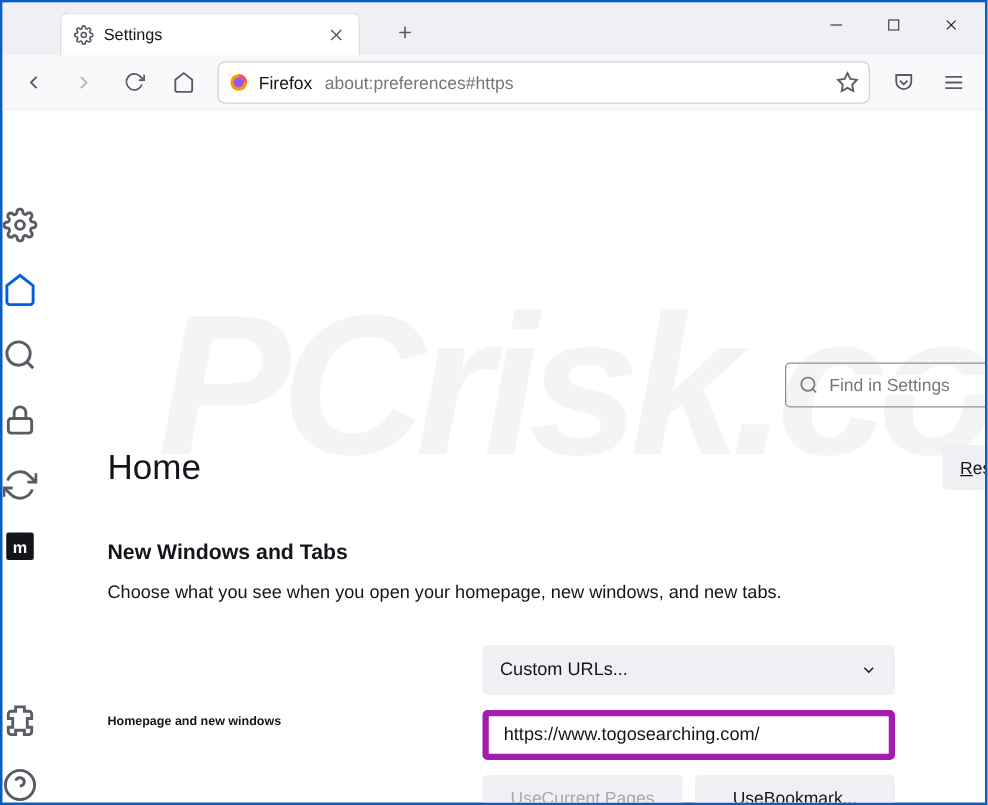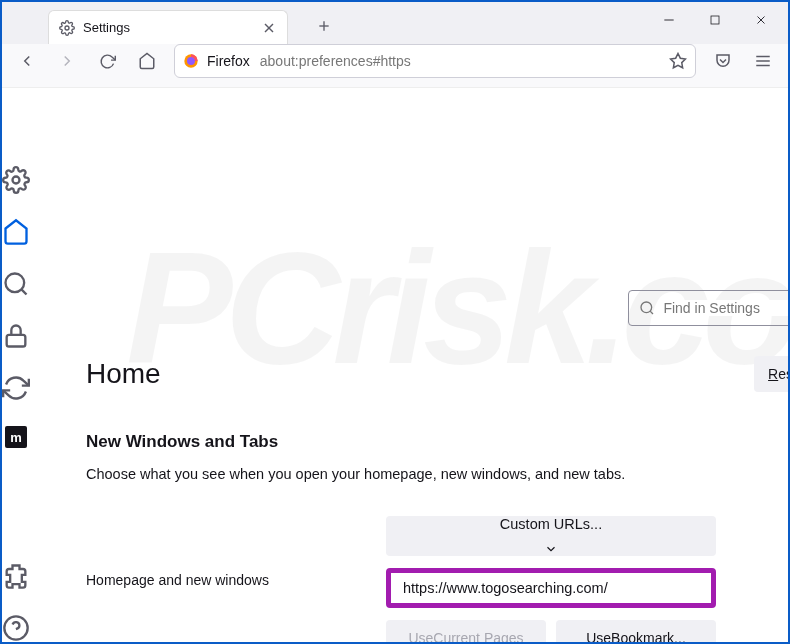--- a/index.html
+++ b/index.html
@@ -7,21 +7,21 @@
 
 .titlebar { height: 42px; background: #f0f0f4; display: flex; align-items: center; position: relative; gap: 14px; }
 .tab { display: flex; align-items: center; background: #fff; height: 34px; margin-left: 46px; margin-top: 8px; padding: 0 10px; border-radius: 6px 6px 0 0; min-width: 240px; border: 1px solid #ddd; border-bottom: none; }
 .tab .icon { width: 16px; height: 16px; margin-right: 8px; color: #5b5b66; }
 .tab .title { font-size: 13px; color: #15141a; flex: 1; }
 .tab .close { width: 16px; height: 16px; color: #5b5b66; }
 .newtab-btn { width: 28px; height: 28px; display: flex; align-items: center; justify-content: center; margin-left: 8px; margin-top: 6px; color: #5b5b66; border-radius: 4px; }
 .window-controls { position: absolute; right: 4px; top: 0; display: flex; }
 .wc-btn { width: 46px; height: 36px; display: flex; align-items: center; justify-content: center; color: #15141a; }
 
-.toolbar { height: 44px; background: #f9f9fb; display: flex; padding: 0 8px; gap: 6px; border-bottom: 1px solid #eee; }
+.toolbar { height: 44px; background: #f9f9fb; display: flex; align-items: center; padding: 0 8px; gap: 6px; border-bottom: 1px solid #eee; }
 .tb-btn { width: 34px; height: 34px; display: flex; align-items: center; justify-content: center; color: #5b5b66; border-radius: 4px; }
 .tb-btn.disabled { color: #b5b5bd; }
 .urlbar { flex: 1; height: 34px; background: #fff; border: 1px solid #cfcfd8; border-radius: 6px; display: flex; align-items: center; padding: 0 8px; margin: 0 4px; }
 .urlbar .ff-icon { width: 16px; height: 16px; margin-right: 8px; }
 .urlbar .ctx { font-size: 14px; color: #15141a; margin-right: 10px; }
 .urlbar .url { font-size: 14px; color: #777; }
 .urlbar .star { margin-left: auto; color: #5b5b66; }
 
 .content { display: flex; height: calc(644px - 42px - 44px - 4px); }
 .sidebar { width: 56px; padding-top: 78px; display: flex; flex-direction: column; align-items: center; gap: 24px; }
@@ -38,23 +38,23 @@
 
 .page-header { display: flex; align-items: center; justify-content: space-between; margin-bottom: 40px; }
 .page-title { font-size: 28px; font-weight: 400; color: #15141a; }
 .btn { height: 36px; padding: 0 14px; background: #f0f0f4; border: none; border-radius: 4px; font-size: 14px; color: #15141a; display: flex; align-items: center; cursor: pointer; }
 .btn.disabled { color: #a7a7b0; }
 
 .section-title { font-size: 17px; font-weight: 600; color: #15141a; margin-bottom: 12px; }
 .section-desc { font-size: 14.5px; color: #15141a; margin-bottom: 32px; line-height: 1.4; }
 
 .row { display: flex; align-items: center; margin-bottom: 14px; }
-.row-label { font-size: 14px; color: #15141a; width: 300px; }
+.row-label { font-size: 10px; color: #15141a; width: 300px; font-weight: bold; }
 .row-controls { flex: 1; max-width: 330px; }
-.select { width: 100%; height: 40px; background: #f0f0f4; border: none; border-radius: 4px; padding: 0 14px; display: flex; align-items: center; justify-content: space-between; font-size: 14.5px; color: #15141a; flex-direction: column; }
+.select { width: 100%; height: 40px; background: #f0f0f4; border: none; border-radius: 4px; padding: 0 14px; display: flex; align-items: center; justify-content: space-between; font-size: 14.5px; color: #15141a; }
 .input { width: 100%; height: 40px; border: 5px solid #a21caf; border-radius: 4px; padding: 0 12px; font-size: 14.5px; color: #15141a; outline: none; }
 .btn-group { display: flex; gap: 10px; margin-top: 12px; }
 .btn-group .btn { flex: 1; justify-content: center; }
 
 svg { width: 100%; height: 100%; }
 
 .watermark { position: absolute; left: 0; right: 0; top: 110px; bottom: 0; display: flex; align-items: center; justify-content: center; pointer-events: none; opacity: 0.04; z-index: 0; }
 .watermark-text { font-size: 160px; font-weight: 900; font-style: italic; color: #000; letter-spacing: -8px; white-space: nowrap; transform: translateX(40px); }
 .main > * { position: relative; z-index: 1; }
 </style>

